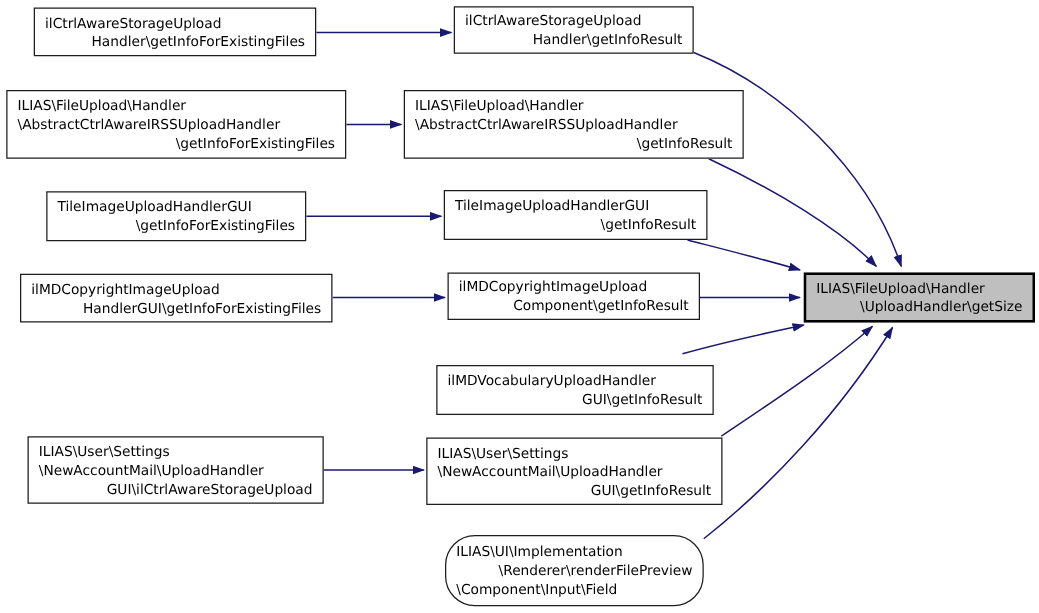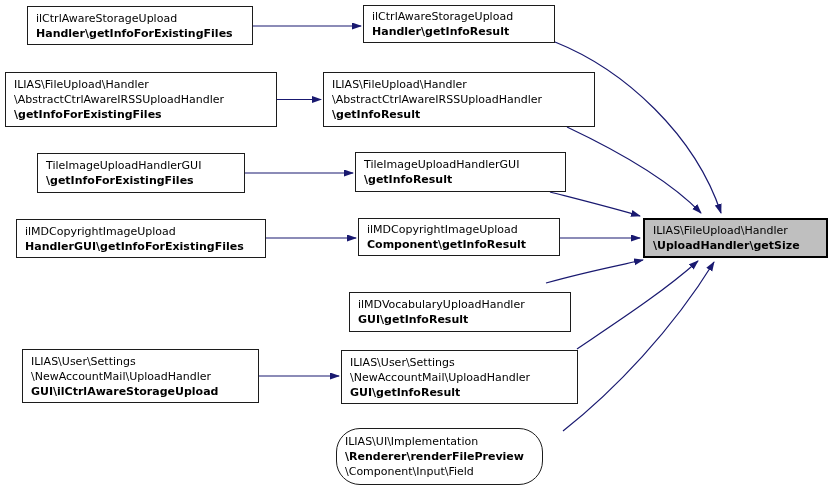--- a/index.html
+++ b/index.html
@@ -28,21 +28,21 @@
     font-size: 11px;
     line-height: 15px;
     color: #000000;
     cursor: pointer;
   }
   .node .ln {
     width: 100%;
     white-space: nowrap;
     text-align: left;
   }
-  .node .ln.c { text-align: left; font-weight: bold; }
+  .node .ln.c { text-align: right; }
   .node.target {
     background: #bfbfbf;
     border: 2px solid #000000;
     cursor: default;
   }
   .edgepath { fill: none; stroke: #191970; stroke-width: 1.2; }
 </style>
 </head>
 <body>
 
@@ -120,21 +120,21 @@
     <div class="ln">ilMDVocabularyUploadHandler</div>
     <div class="ln c">GUI\getInfoResult</div>
   </div>
 
   <div class="node" style="left:341px; top:350px; width:237px; height:54px;">
     <div class="ln">ILIAS\User\Settings</div>
     <div class="ln">\NewAccountMail\UploadHandler</div>
     <div class="ln c">GUI\getInfoResult</div>
   </div>
 
-  <div class="node" style="left:336px; top:428px; width:207px; height:57px;border-radius:24px;">
+  <div class="node" style="left:356px; top:428px; width:207px; height:57px;border-radius:24px;">
     <div class="ln">ILIAS\UI\Implementation</div>
     <div class="ln c">\Renderer\renderFilePreview</div>
     <div class="ln">\Component\Input\Field</div>
   </div>
 
   <div class="node target" style="left:643px; top:218px; width:185px; height:40px;">
     <div class="ln">ILIAS\FileUpload\Handler</div>
     <div class="ln c">\UploadHandler\getSize</div>
   </div>
 

